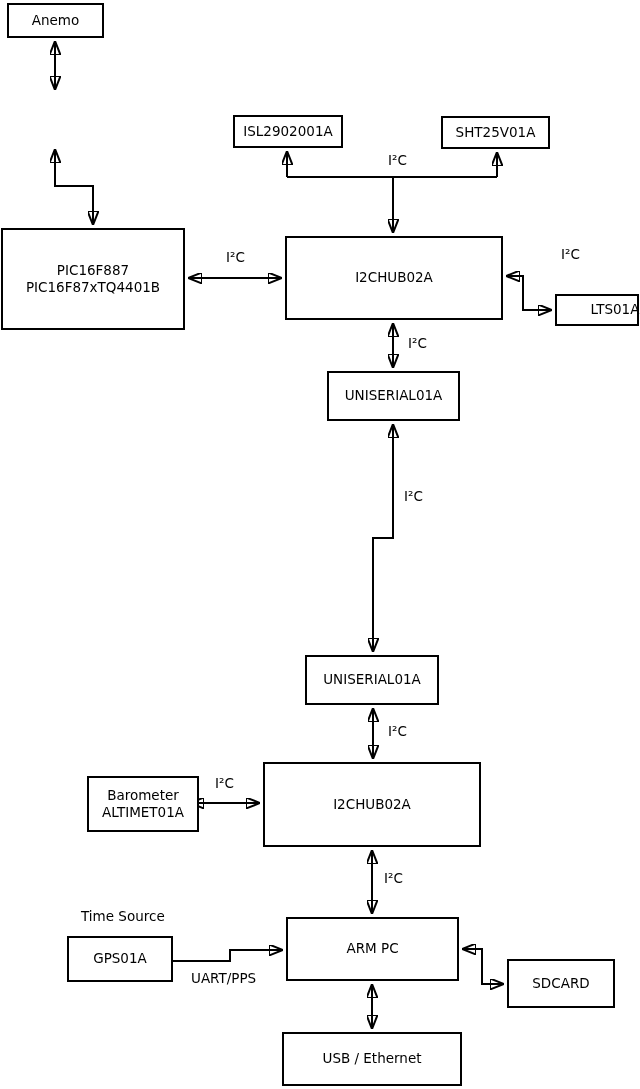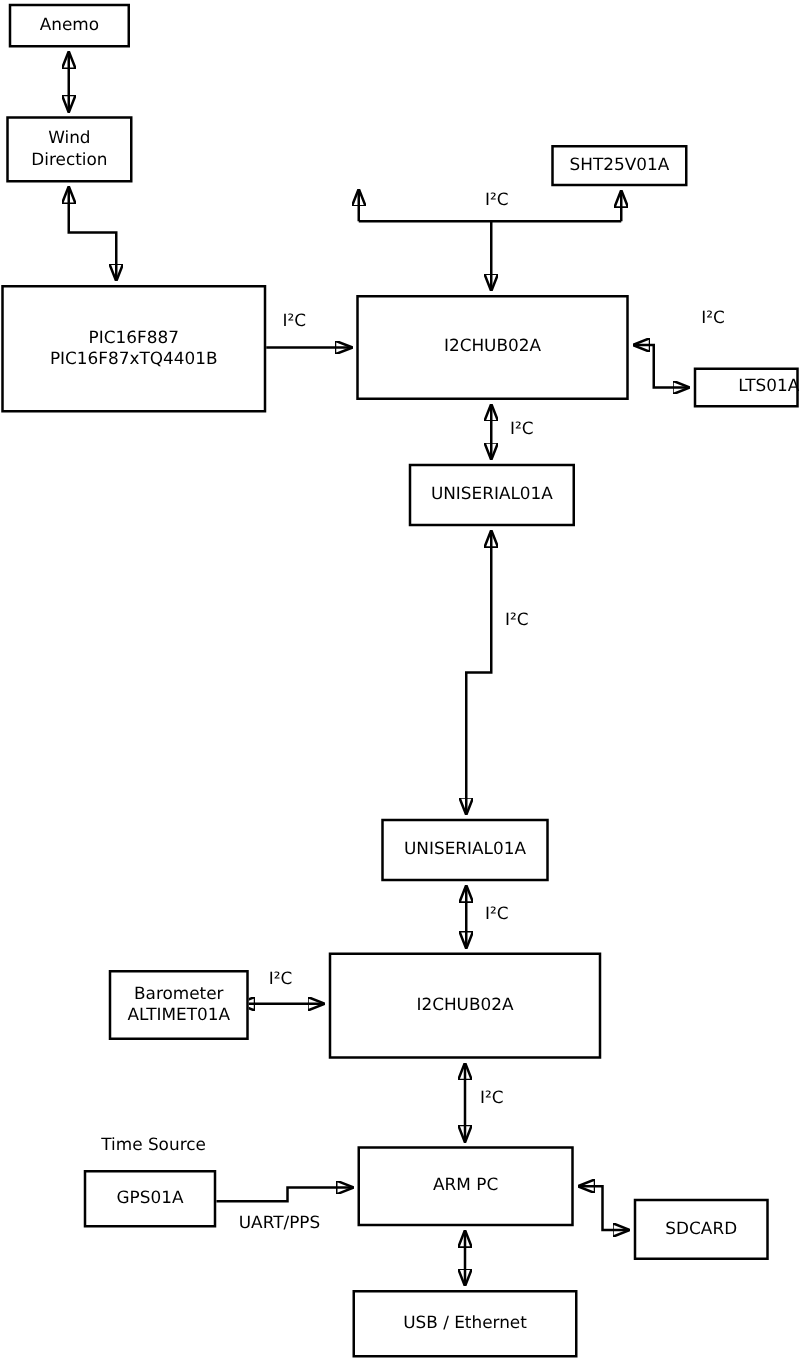--- a/index.html
+++ b/index.html
@@ -82,30 +82,29 @@
 
     <path d="M463,949 L482,949 L482,984 L503,984" marker-start="url(#ah)" marker-end="url(#ah)"></path>
 
     <path d="M372,985 L372,1028" marker-start="url(#ah)" marker-end="url(#ah)"></path>
   </svg>
 
   <div class="box" style="left:7px; top:3px; width:97px; height:35px;">
     <span>Anemo</span>
   </div>
 
-  <div class="box" style="left:5px; top:93px; width:101px; height:53px;">
-    <span>Wind</span>
-    <span>Direction</span>
-  </div>
 
-  <div class="box" style="left:1px; top:228px; width:212px; height:102px;">
+  <div class="box" style="left:1px; top:228px; width:184px; height:102px;">
     <span>PIC16F887</span>
     <span>PIC16F87xTQ4401B</span>
   </div>
 
+  <div class="box" style="left:233px; top:115px; width:110px; height:33px;">
+    <span>ISL2902001A</span>
+  </div>
 
   <div class="box" style="left:441px; top:116px; width:109px; height:33px;">
     <span>SHT25V01A</span>
   </div>
 
   <div class="box" style="left:285px; top:236px; width:218px; height:84px;">
     <span>I2CHUB02A</span>
   </div>
 
   <div class="box" style="left:555px; top:294px; width:84px; height:32px;padding-left:36px;">

